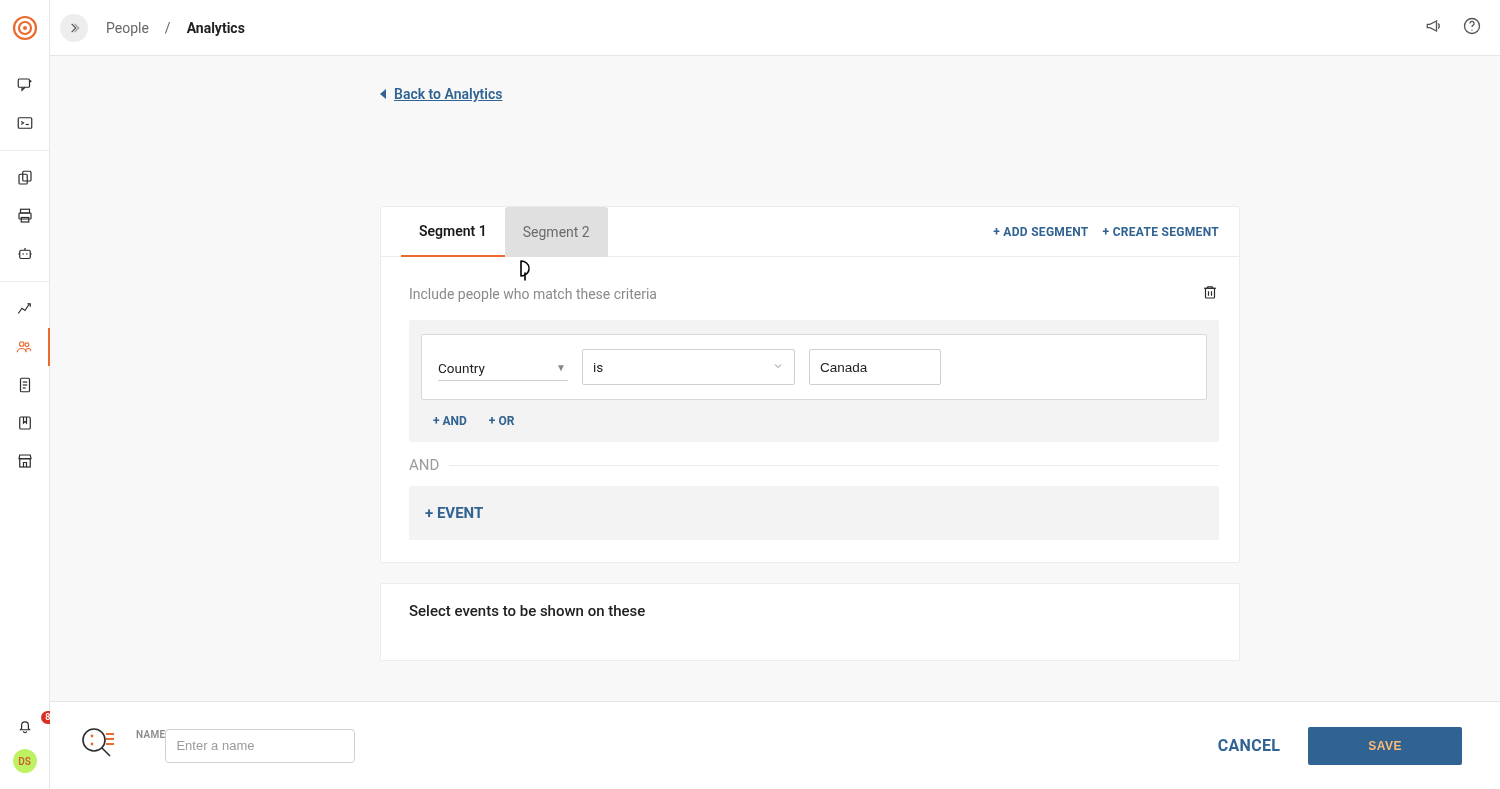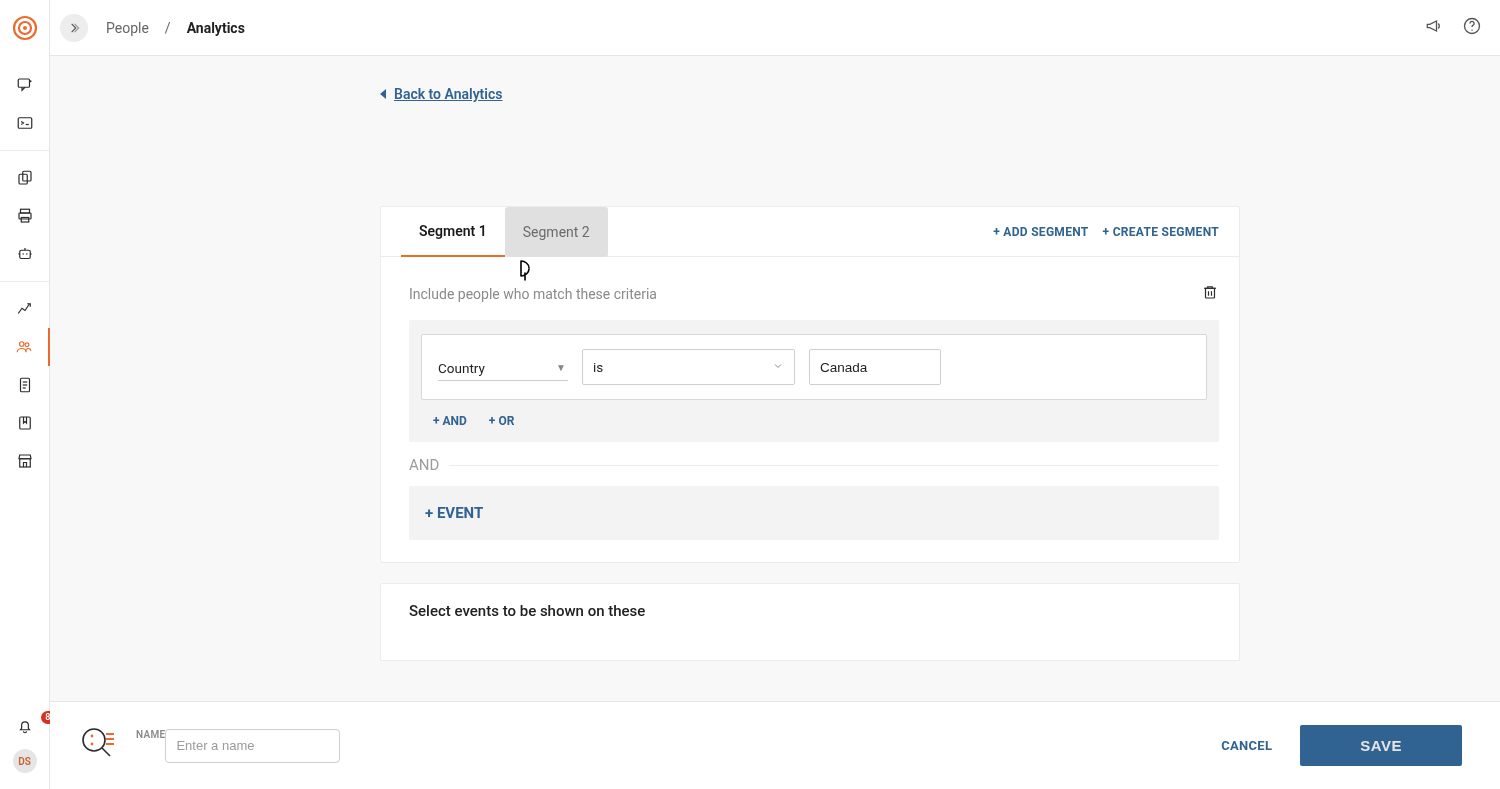--- a/index.html
+++ b/index.html
@@ -41,21 +41,21 @@
   .side-icon.active svg { stroke: #eb6a2e; }
   .sidebar-bottom { margin-top: auto; display:flex; flex-direction:column; align-items:center; padding-bottom:16px; width:100%; gap:14px;}
   .bell-wrap { position:relative; }
   .bell-badge {
     position:absolute; top:-6px; right:-10px;
     background:#d93025; color:#fff; font-size:9px; font-weight:600;
     border-radius:8px; padding:1px 4px; line-height:11px;
   }
   .avatar-ds {
     width:24px; height:24px; border-radius:50%;
-    background:#e5e5e5; color:#c66128;
+    background:#bef264; color:#c66128;
     font-size:10px; font-weight:600;
     display:flex; align-items:center; justify-content:center;
   }
 
   
   .main { flex:1; display:flex; flex-direction:column; height:100%; min-width:0; }
 
   
   .header {
     height: 56px; border-bottom:1px solid #e6e6e6;
@@ -162,28 +162,28 @@
   
   .bottom-bar {
     position:absolute; bottom:0; left:50px; right:0;
     height:88px; background:#fff; border-top:1px solid #e6e6e6;
     display:flex; align-items:center; padding:0 38px 0 28px;
   }
   .bb-icon { margin-right:18px; }
   .name-group { display:flex; flex-direction:row; }
   .name-label { font-size:10px; font-weight:600; color:#8a8a8a; letter-spacing:0.3px;}
   .name-input {
-    width:175px; height:34px; border:1px solid #cfcfcf; border-radius:4px;
+    width:190px; height:34px; border:1px solid #cfcfcf; border-radius:4px;
     padding:0 10px; font-size:13px; color:#444;
   }
   .name-input::placeholder { color:#9b9b9b; }
   .bb-right { margin-left:auto; display:flex; align-items:center; gap:28px; }
-  .cancel-btn { color:#316392; font-size:13px; font-weight:700; letter-spacing:0.3px; cursor:pointer; }
+  .cancel-btn { color:#316392; font-size:16px; font-weight:700; letter-spacing:0.3px; cursor:pointer; }
   .save-btn {
-    background:#316392; color:#e5e5e5; font-size:15px; font-weight:700;
+    background:#316392; color:#fdba74; font-size:12px; font-weight:700;
     letter-spacing:0.5px; padding:12px 60px; border:none; border-radius:2px; cursor:pointer;
   }
 
   
   .cursor {
     position:absolute; left:515px; top:259px; pointer-events:none;
   }
 </style>
 </head>
 <body>

